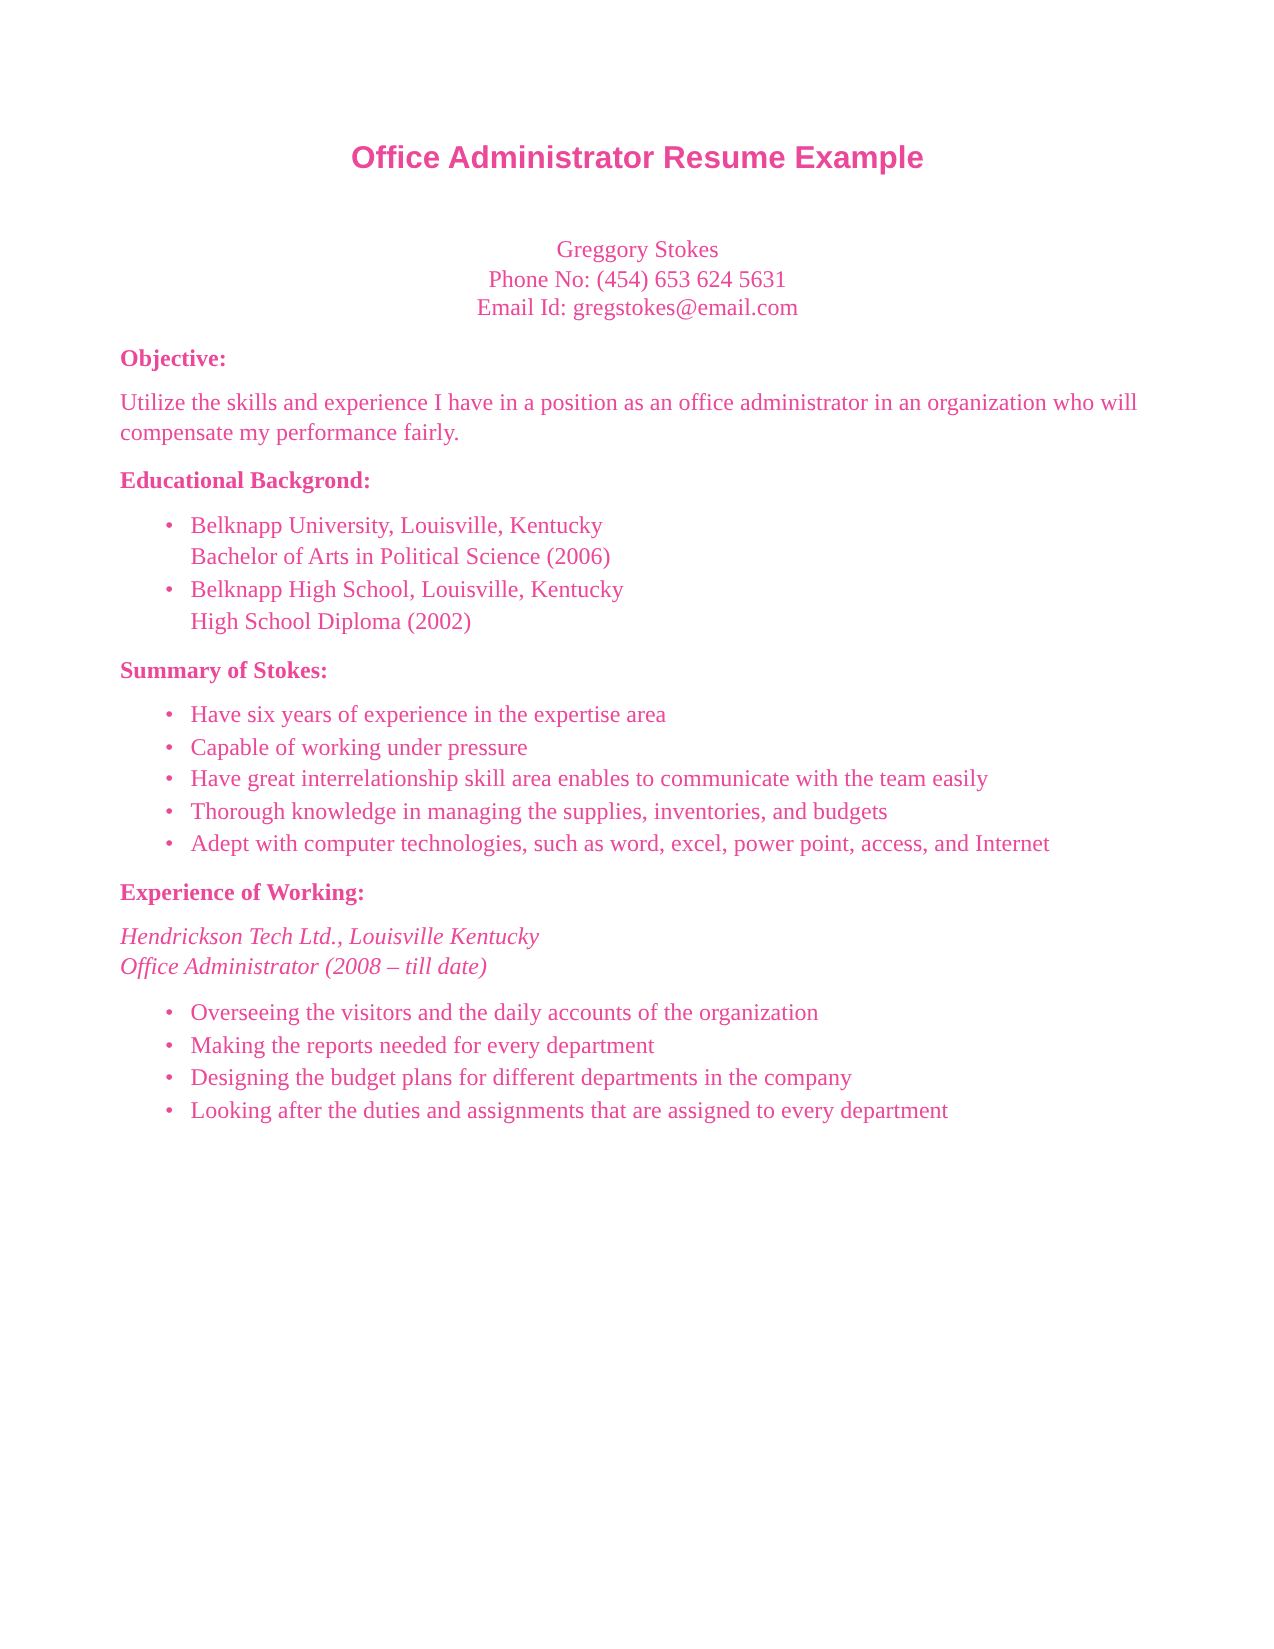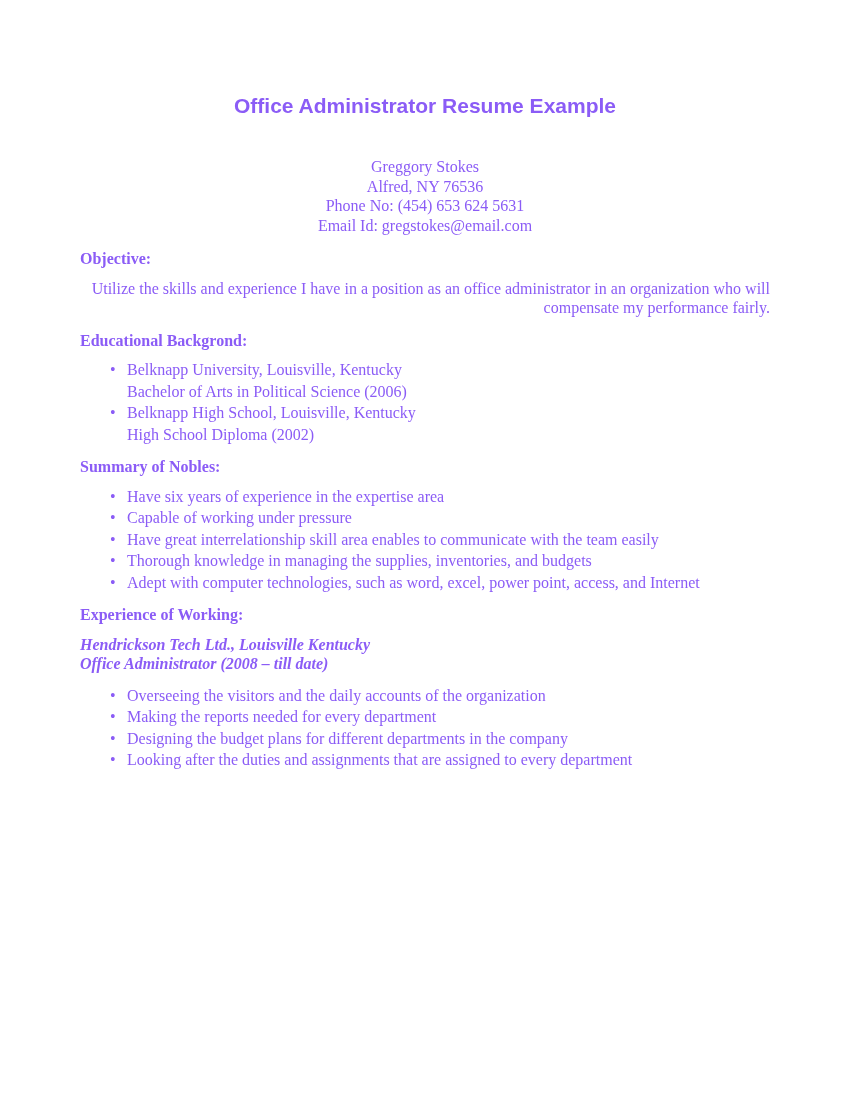--- a/index.html
+++ b/index.html
@@ -5,21 +5,21 @@
   html, body {
     margin: 0;
     padding: 0;
     background: #ffffff;
   }
   .page {
     width: 849px;
     min-height: 1099px;
     margin: 0 auto;
     background: #ffffff;
-    color: #8b5cf6;
+    color: #ec4899;
     font-family: "Liberation Serif", serif;
     font-size: 16px;
     line-height: 1.22;
     box-sizing: border-box;
     padding: 94px 79px 40px 80px;
   }
   .doc-title {
     font-family: "Liberation Sans", sans-serif;
     font-size: 21px;
     font-weight: bold;
@@ -35,21 +35,20 @@
     line-height: 1.22;
   }
   .section-heading {
     font-weight: bold;
     font-size: 16px;
     margin: 13px 0 10px 0;
     font-family: Liberation Serif, serif;
   }
   .para {
     margin: 0 0 6px 0;
-    text-align: right;
   }
   .bullet-list {
     margin: 0 0 6px 0;
   }
   .bullet-row {
     position: relative;
     padding-left: 47px;
     margin: 0 0 2px 0;
   }
   .bullet-row::before {
@@ -61,36 +60,34 @@
   .bullet-line2 {
     padding-left: 47px;
     margin: 0 0 2px 0;
   }
   .edu-group {
     margin: 0 0 1px 0;
   }
   .italic-line {
     font-style: italic;
     line-height: 1.22;
-    font-weight: bold;
   }
   .experience-sub {
     margin: 0 0 12px 0;
   }
 </style>
 </head>
 <body>
 
 <div class="page">
 
   <h1 class="doc-title">Office Administrator Resume Example</h1>
 
   <div class="contact">
     <div class="contact-line">Greggory Stokes</div>
-    <div class="contact-line">Alfred, NY 76536</div>
     <div class="contact-line">Phone No: (454) 653 624 5631</div>
     <div class="contact-line">Email Id: gregstokes@email.com</div>
   </div>
 
   <div class="section">
     <div class="section-heading">Objective:</div>
     <p class="para">Utilize the skills and experience I have in a position as an office administrator in an organization who will compensate my performance fairly.</p>
   </div>
 
   <div class="section">
@@ -101,21 +98,21 @@
         <div class="bullet-line2">Bachelor of Arts in Political Science (2006)</div>
       </div>
       <div class="edu-group">
         <div class="bullet-row">Belknapp High School, Louisville, Kentucky</div>
         <div class="bullet-line2">High School Diploma (2002)</div>
       </div>
     </div>
   </div>
 
   <div class="section">
-    <div class="section-heading">Summary of Nobles:</div>
+    <div class="section-heading">Summary of Stokes:</div>
     <div class="bullet-list">
       <div class="bullet-row">Have six years of experience in the expertise area</div>
       <div class="bullet-row">Capable of working under pressure</div>
       <div class="bullet-row">Have great interrelationship skill area enables to communicate with the team easily</div>
       <div class="bullet-row">Thorough knowledge in managing the supplies, inventories, and budgets</div>
       <div class="bullet-row">Adept with computer technologies, such as word, excel, power point, access, and Internet</div>
     </div>
   </div>
 
   <div class="section">

